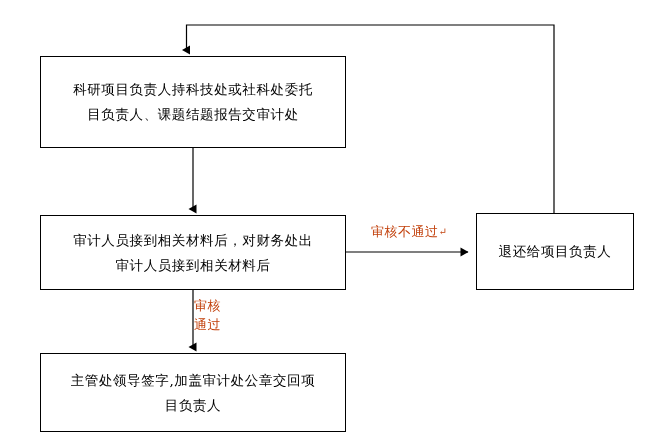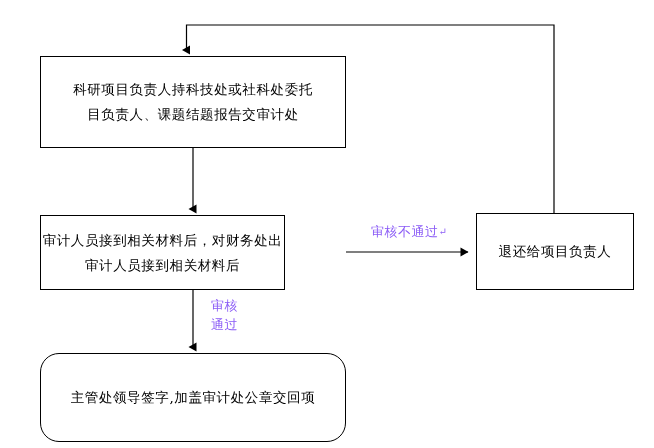--- a/index.html
+++ b/index.html
@@ -38,21 +38,21 @@
     line-height: 25px;
     color: #000000;
     white-space: nowrap;
     letter-spacing: 0.6px;
     text-align: center;
   }
   .edge-label {
     position: absolute;
     font-size: 13px;
     line-height: 19px;
-    color: #8b5cf6;
+    color: #c2410c;
     white-space: nowrap;
     letter-spacing: 0.5px;
     background: transparent;
     text-align: center;
   }
   .pilcrow {
     font-size: 10px;
     vertical-align: top;
     letter-spacing: 0;
   }
@@ -79,35 +79,36 @@
     <path d="M346,252 L468,252" fill="none" stroke="#000000" stroke-width="1.2" marker-end="url(#arrow-right)"></path>
 
     <path d="M193,290 L193,347" fill="none" stroke="#000000" stroke-width="1.2" marker-end="url(#arrow)"></path>
   </svg>
 
   <div class="node" style="left:40px; top:56px; width:306px; height:92px;">
     <div class="line">科研项目负责人持科技处或社科处委托</div>
     <div class="line">目负责人、课题结题报告交审计处</div>
   </div>
 
-  <div class="node" style="left:40px; top:215px; width:245px; height:75px;">
+  <div class="node" style="left:40px; top:215px; width:306px; height:75px;">
     <div class="line">审计人员接到相关材料后，对财务处出</div>
     <div class="line">审计人员接到相关材料后</div>
   </div>
 
   <div class="node" style="left:476px; top:213px; width:158px; height:77px;gap:44px;">
     <div class="line">退还给项目负责人</div>
   </div>
 
-  <div class="node" style="left:40px; top:353px; width:306px; height:89px;border-radius:19px;">
+  <div class="node" style="left:40px; top:353px; width:306px; height:79px;">
     <div class="line">主管处领导签字,加盖审计处公章交回项</div>
+    <div class="line">目负责人</div>
   </div>
 
   <div class="edge-label" style="left:371px; top:222px;">
     <span>审核不通过</span><span class="pilcrow">↵</span>
   </div>
 
-  <div class="edge-label" style="left:211px; top:296px;">
+  <div class="edge-label" style="left:194px; top:296px;">
     <div>审核</div>
     <div>通过</div>
   </div>
 
 </div>
 
 </body></html>

